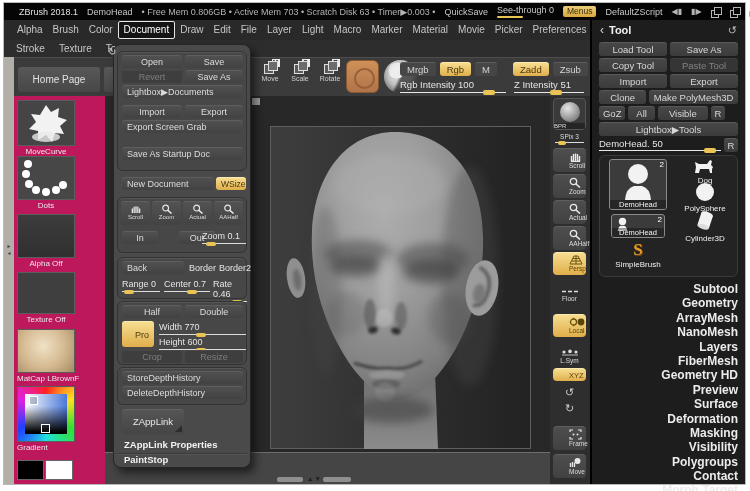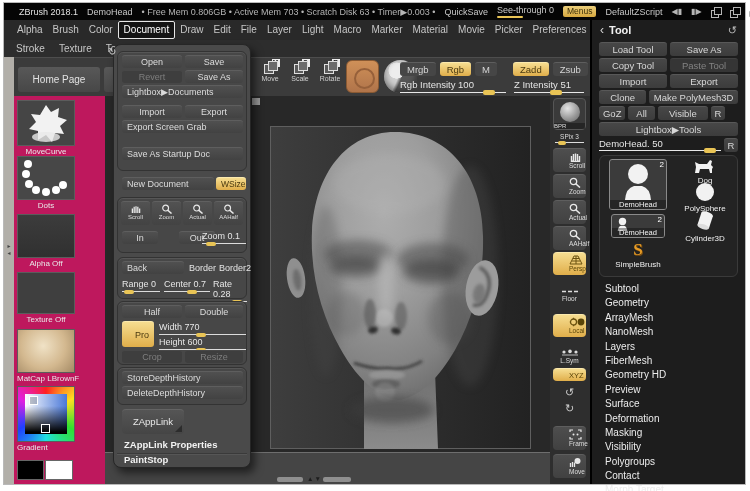--- a/index.html
+++ b/index.html
@@ -86,21 +86,21 @@
   .tb.w34{flex:0 0 34%;} .tb.w20{flex:0 0 19%;} .tb.w36{flex:0 0 36%;} .tb.wr{flex:0 0 14px;}
   .tslider{position:relative;height:14px;font-size:9.5px;color:#e5e5e5;flex:1;}
   .tslider .trk{position:absolute;left:0;right:0;bottom:1px;height:1px;background:#e8e8e8;}
   .thumb-box{position:relative;margin-top:3px;height:120px;border:1px solid #3a3a3a;border-radius:6px;background:#232323;}
   .tt{position:absolute;text-align:center;color:#f0f0f0;font-size:8px;}
   .tt .badge{position:absolute;top:0;right:2px;font-size:8px;color:#fff;}
   .tt-frame{background:#3b3b3b;border:1px solid #8a8a8a;border-radius:3px;box-sizing:border-box;}
   .tt .cap{position:absolute;left:0;right:0;bottom:0;background:rgba(0,0,0,.35);font-size:7.5px;color:#f2f2f2;white-space:nowrap;}
   .sbrush-s{font-size:17px;font-weight:bold;color:#e69b26;text-shadow:1px 1px 0 #7a4d0e;font-family:"Liberation Serif",serif;}
   .sections{margin-top:5px;}
-  .sect{height:14.4px;line-height:14.4px;color:#ececec;font-size:10px;font-weight:normal;padding-left:6px;white-space:nowrap;}
+  .sect{height:14.4px;line-height:14.4px;color:#ececec;font-size:12px;font-weight:bold;padding-left:6px;white-space:nowrap;text-align:right;}
   
   .dmenu{left:113px;top:44px;width:138px;height:424px;background:#4a4a4a;border:1px solid #262626;border-radius:8px;box-shadow:4px 5px 9px rgba(0,0,0,.55);z-index:50;box-sizing:border-box;}
   .grp{position:absolute;left:3px;right:3px;border:1px solid #333;border-radius:6px;background:#474747;box-shadow:inset 0 1px 0 #565656;}
   .db{position:absolute;height:13px;line-height:13px;background:linear-gradient(#505050,#424242);border-top:1px solid #5e5e5e;border-radius:3px;color:#dcdcdc;font-size:9px;padding:0 5px;box-sizing:border-box;overflow:hidden;white-space:nowrap;}
   .db.dis{color:#7e7e7e;background:#3e3e3e;border-top:1px solid #474747;}
   .db.yellow{background:linear-gradient(#f6dd90,#e0ae4a);color:#4a3a10;border-top:1px solid #fbe9ad;text-align:center;}
   .db.ctr{text-align:center;}
   .dico{position:absolute;width:29px;height:24px;background:linear-gradient(#525252,#434343);border-top:1px solid #606060;border-radius:3px;text-align:center;color:#ddd;font-size:6px;box-sizing:border-box;padding-top:2px;}
   .dico svg{display:block;margin:0 auto;}
   .dsl{position:absolute;font-size:9px;color:#e5e5e5;}
@@ -546,21 +546,21 @@
   <span class="db ctr" style="left:8px;top:186px;width:36px;">In</span>
   <span class="db ctr" style="left:65px;top:186px;width:36px;">Out</span>
   <span class="dsl" style="left:88px;top:186px;width:44px;"><span>Zoom 0.1</span><span class="trk"></span><span class="knob" style="left:8%;"></span></span>
 
   <div class="grp" style="top:212px;height:40px;"></div>
   <span class="db" style="left:8px;top:216px;width:62px;">Back</span>
   <span class="dsl" style="left:75px;top:218px;">Border</span>
   <span class="dsl" style="left:105px;top:218px;">Border2</span>
   <span class="dsl" style="left:8px;top:234px;width:38px;"><span>Range 0</span><span class="trk"></span><span class="knob" style="left:4%;"></span></span>
   <span class="dsl" style="left:50px;top:234px;width:46px;"><span>Center 0.7</span><span class="trk"></span><span class="knob" style="left:50%;"></span></span>
-  <span class="dsl" style="left:99px;top:234px;width:34px;"><span>Rate 0.28</span><span class="trk"></span><span class="knob" style="left:55%;"></span></span>
+  <span class="dsl" style="left:99px;top:234px;width:34px;"><span>Rate 0.46</span><span class="trk"></span><span class="knob" style="left:55%;"></span></span>
 
   <div class="grp" style="top:256px;height:62px;"></div>
   <span class="db ctr" style="left:8px;top:260px;width:60px;">Half</span>
   <span class="db ctr" style="left:71px;top:260px;width:58px;">Double</span>
   <span class="db yellow" style="left:8px;top:276px;width:32px;height:26px;line-height:26px;text-align:right;">Pro</span>
   <span class="dsl" style="left:45px;top:277px;width:87px;"><span>Width 770</span><span class="trk"></span><span class="knob" style="left:42%;"></span></span>
   <span class="dsl" style="left:45px;top:292px;width:87px;"><span>Height 600</span><span class="trk"></span><span class="knob" style="left:42%;"></span></span>
   <span class="db ctr dis" style="left:8px;top:305px;width:60px;">Crop</span>
   <span class="db ctr dis" style="left:71px;top:305px;width:58px;">Resize</span>
 

